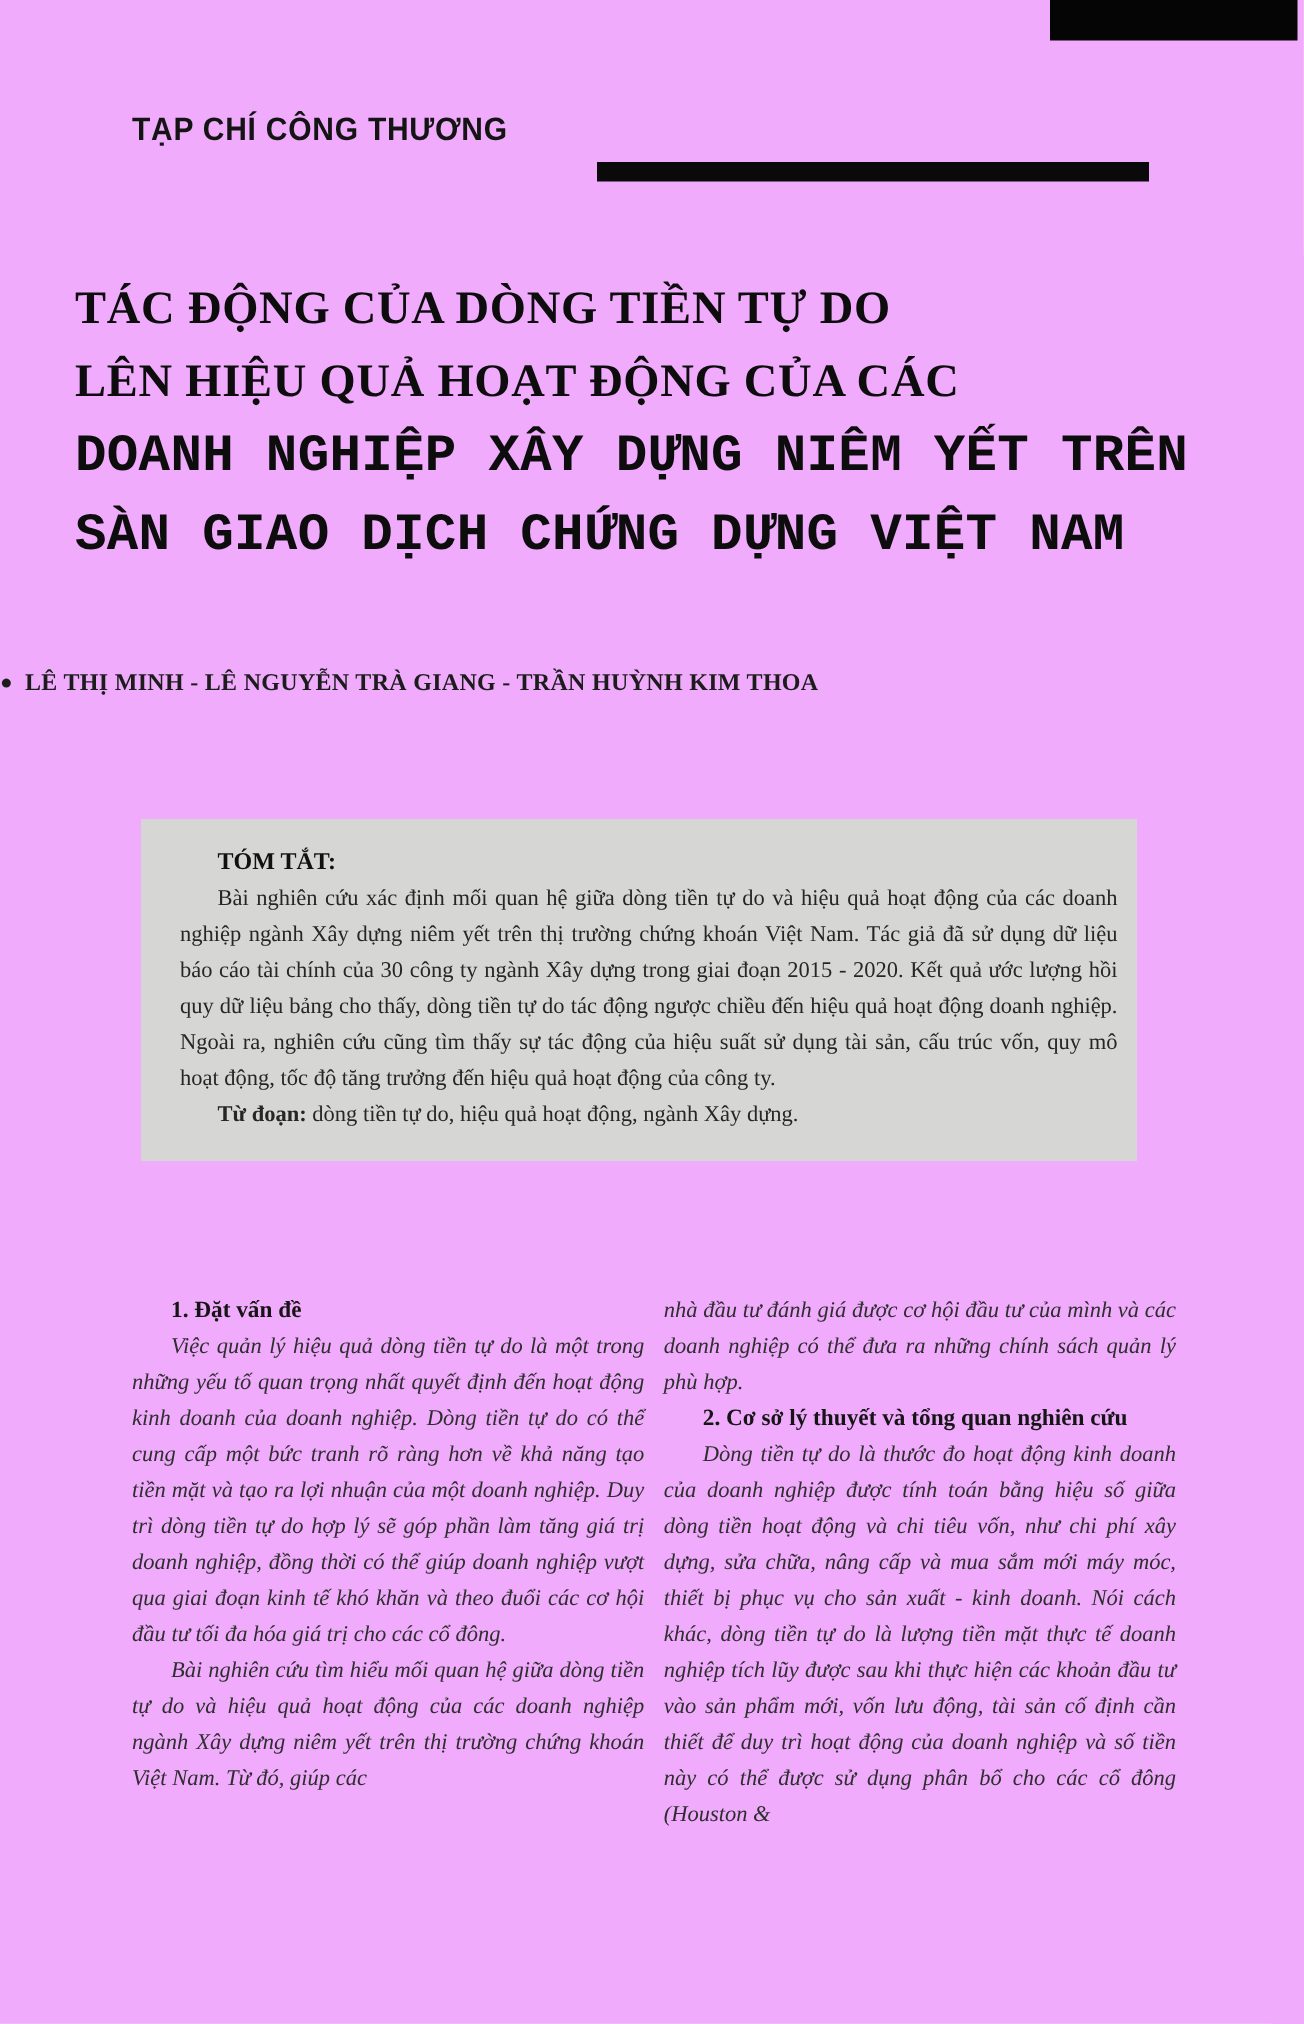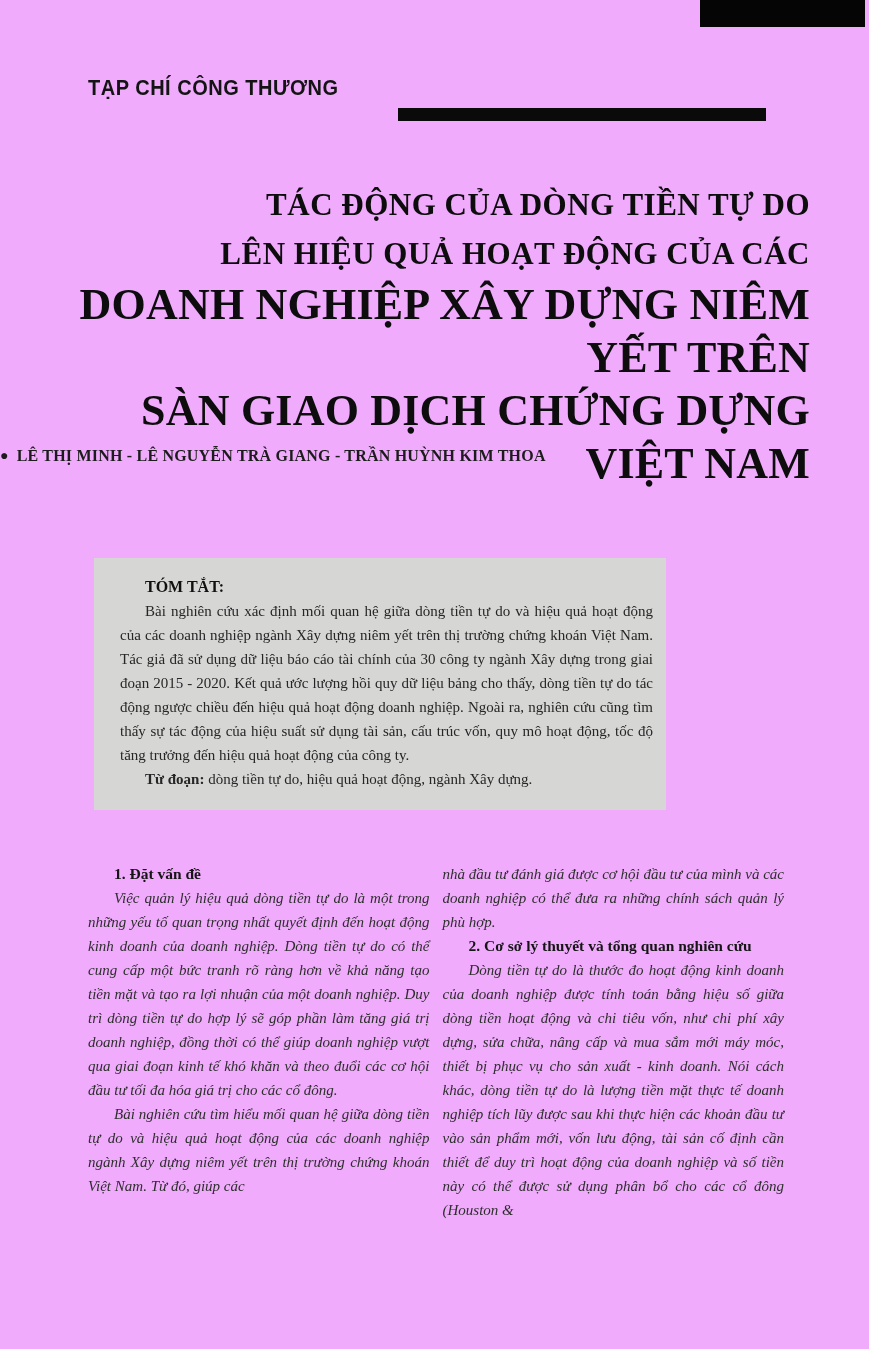--- a/index.html
+++ b/index.html
@@ -35,45 +35,45 @@
   .header-bar {
     position: absolute;
     top: 108px; left: 398px;
     width: 368px; height: 13px;
     background: #0a0a0a;
   }
 
   
   .title-block {
     position: absolute;
-    top: 180px; left: 50px; right: 59px;
-    text-align: right;
+    top: 180px; left: 50px; right: 34px;
+    text-align: left;
     color: #0d0d0d;
   }
   .title-line { font-weight: 700; letter-spacing: 0.5px; }
   .title-line.small { font-size: 31px; line-height: 49px; }
-  .title-line.big   { font-size: 44px; line-height: 53px; letter-spacing: 0.2px; }
+  .title-line.big   { font-size: 35px; line-height: 53px; letter-spacing: 0.2px; font-family: Liberation Mono, monospace; }
 
   
   .authors {
     position: absolute;
     top: 447px; left: 0; right: 0;
     font-family: Liberation Serif, serif;
     font-weight: 700;
     font-size: 16px;
     letter-spacing: 0.2px;
     color: #1c1c1c;
   }
   .authors .bullet { font-size: 14px; margin-right: 8px; position: relative; top: -1px; }
 
   
   .abstract {
     position: absolute;
-    top: 558px; left: 94px;
-    width: 572px;
+    top: 546px; left: 94px;
+    width: 664px;
     box-sizing: border-box;
     background: #d6d6d5;
     padding: 17px 13px 19px 26px;
     font-size: 15px;
     line-height: 24px;
     text-align: justify;
     color: #262626;
   }
   .abstract h3 {
     margin: 0;

